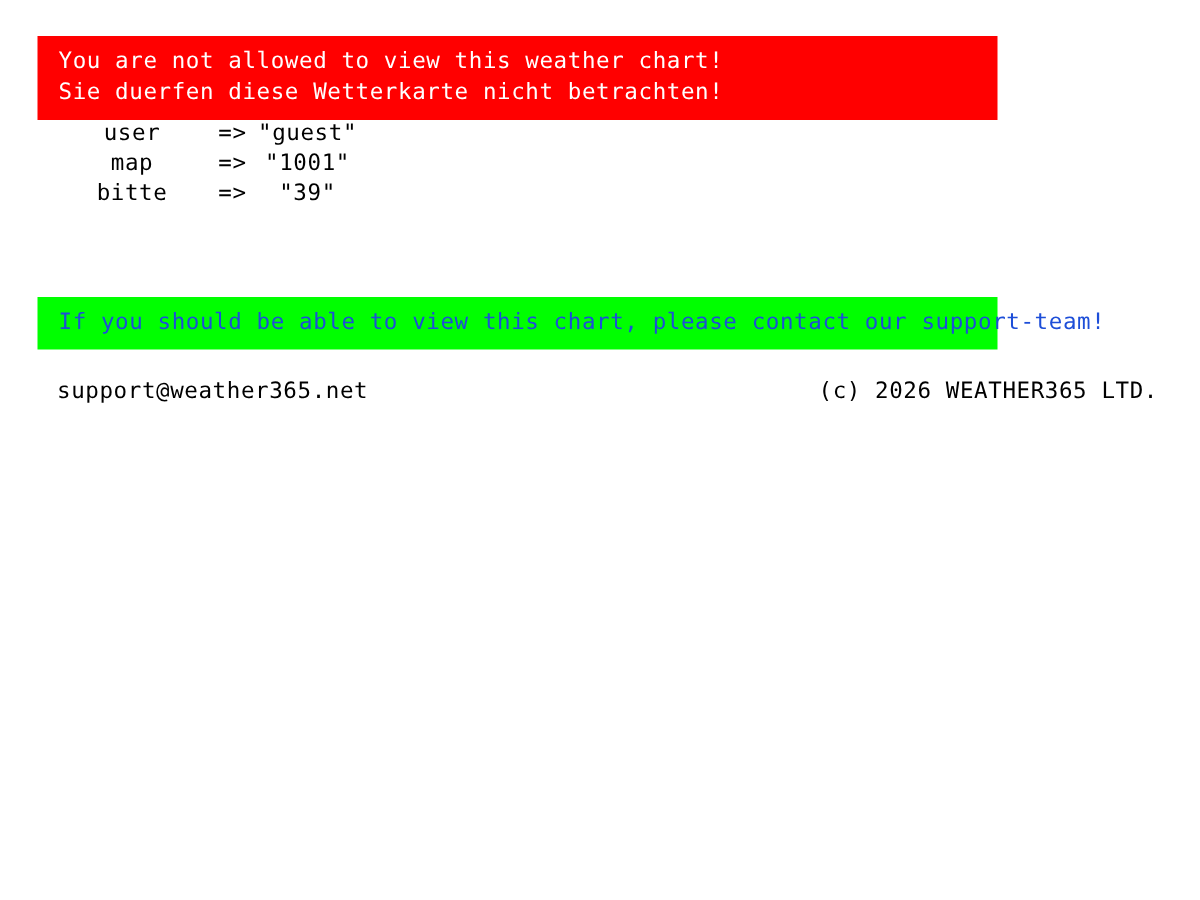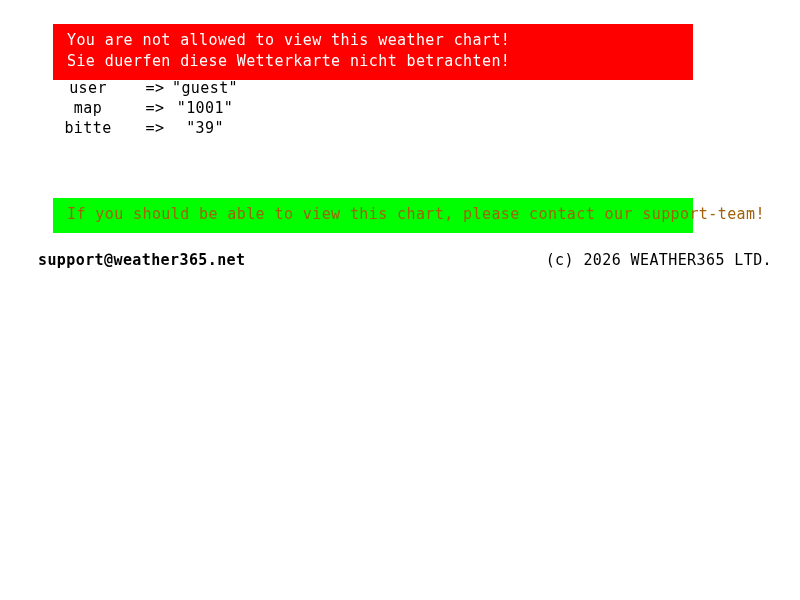--- a/index.html
+++ b/index.html
@@ -22,31 +22,30 @@
   .banner {
     position: absolute;
     left: 25px;
     width: 640px;
     box-sizing: border-box;
     padding: 6px 14px 8px 14px;
     font-size: 15px;
     line-height: 21px;
     letter-spacing: 0.4px;
     white-space: nowrap;
-    margin-left: 28px;
   }
   .banner-error {
     top: 24px;
     background: #ff0000;
     color: #ffffff;
   }
   .banner-info {
     top: 198px;
     background: #00ff00;
-    color: #a16207;
+    color: #1d4ed8;
   }
   .banner-line {
     display: block;
   }
   .params {
     position: absolute;
     left: 38px;
     top: 78px;
     font-size: 15px;
     line-height: 20px;
@@ -79,21 +78,20 @@
     line-height: 20px;
     letter-spacing: 0.4px;
   }
   .footer-inner {
     display: flex;
     justify-content: space-between;
     align-items: baseline;
   }
   .footer-left {
     white-space: nowrap;
-    font-weight: bold;
   }
   .footer-right {
     white-space: nowrap;
   }
 </style>
 </head>
 <body>
 
 <div class="page">
 

